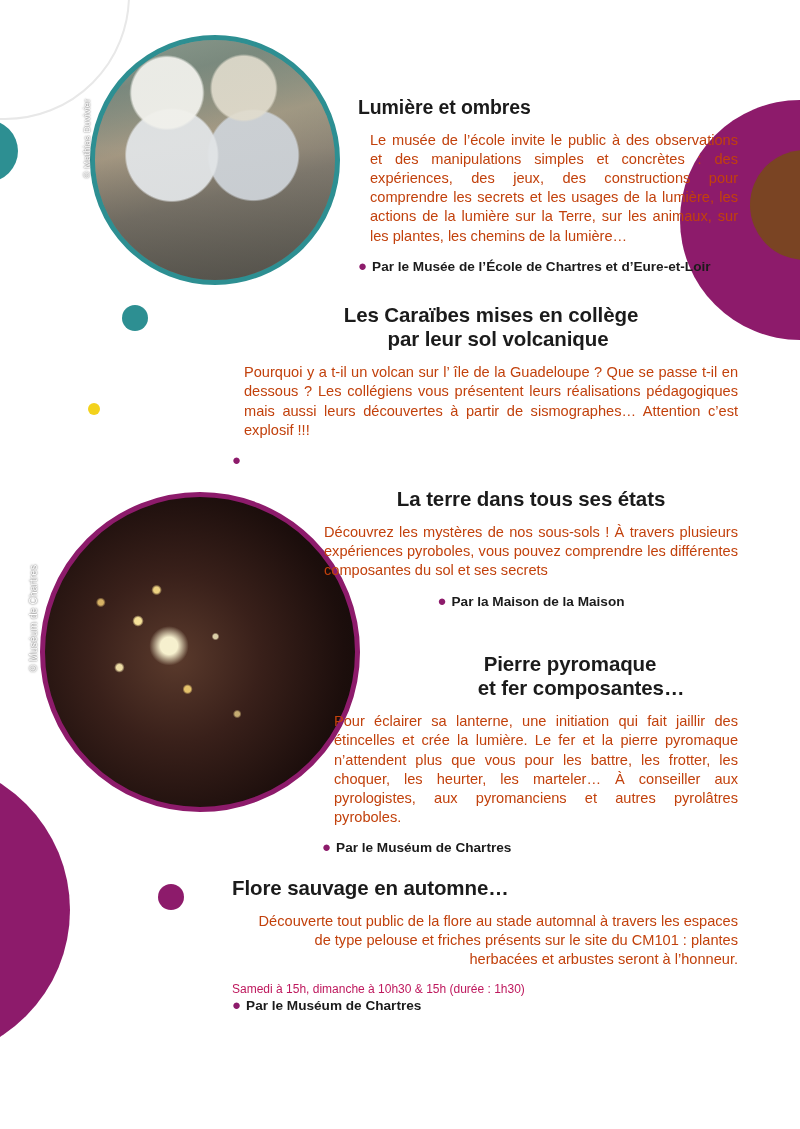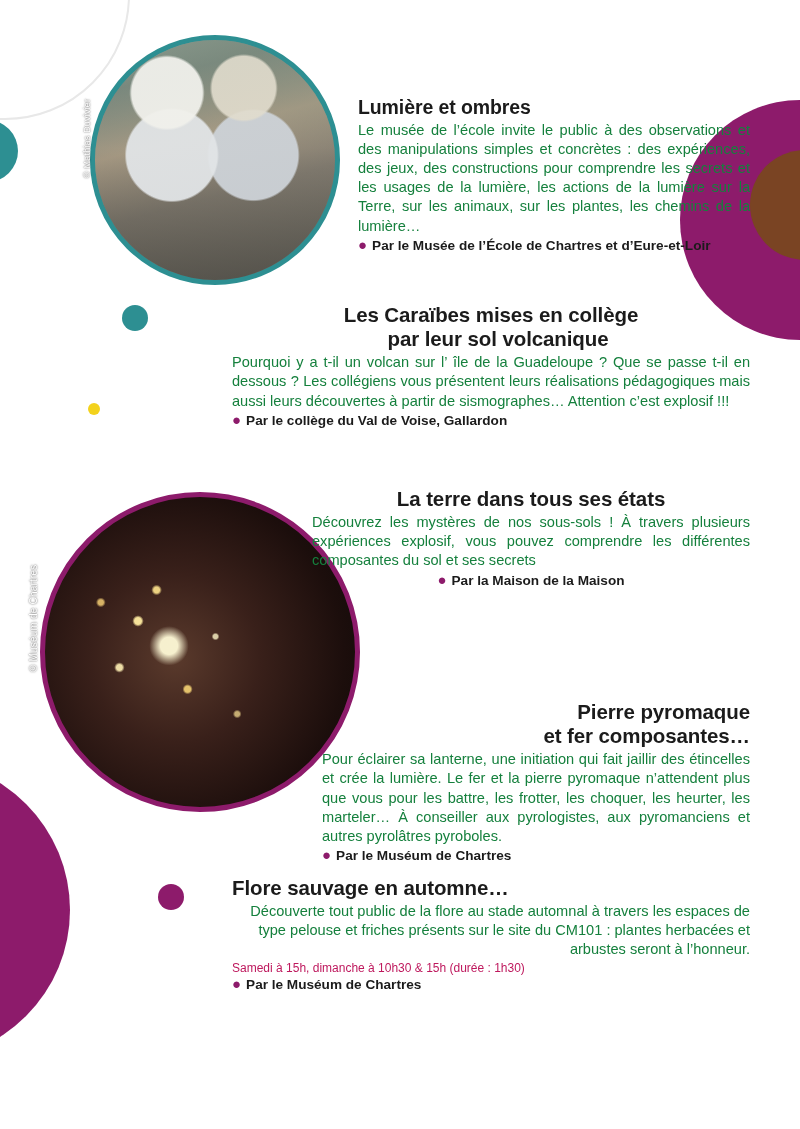--- a/index.html
+++ b/index.html
@@ -112,24 +112,24 @@
   h2.title {
     margin: 0 0 2px 0;
     font-size: 19.5px;
     font-weight: bold;
     color: #1b1b1b;
     line-height: 1.18;
     letter-spacing: -.1px;
   }
   h2.title .l2 { display: block; }
   p.body {
-    margin: 0;
+    margin: 12px;
     font-size: 14.6px;
     line-height: 1.31;
-    color: #15803d;
+    color: #c2410c;
     text-align: justify;
   }
   p.body.nojust { text-align: right; }
   .byline {
     margin-top: 1px;
     font-size: 13.6px;
     font-weight: bold;
     color: #1b1b1b;
     display: flex;
     align-items: baseline;
@@ -150,21 +150,21 @@
   
   #block-lumiere   { left: 358px; top: 96px;  width: 392px; }
   #block-caraibes  { left: 232px; top: 303px; width: 518px; }
   #block-terre     { left: 312px; top: 487px; width: 438px; }
   #block-pierre    { left: 322px; top: 652px; width: 428px; }
   #block-flore     { left: 232px; top: 876px; width: 518px; }
 
   #block-caraibes h2.title,
   #block-terre h2.title,
   #block-pierre h2.title { text-align: center; }
-  #block-pierre h2.title { text-align: right; padding-left: 68px; margin-top: 48px; }
+  #block-pierre h2.title { text-align: center; padding-left: 68px; }
   #block-caraibes h2.title { font-size: 20.5px; }
   #block-terre h2.title { font-size: 20.5px; }
   #block-pierre h2.title { font-size: 20.5px; }
   #block-flore h2.title { font-size: 20.5px; }
 
   #block-caraibes h2.title .l2 { padding-left: 14px; }
   #block-pierre h2.title .l2 { padding-left: 22px; }
 
   .byline-left { justify-content: flex-start; }
 </style>
@@ -202,29 +202,28 @@
 </div>
 
 <div class="block" id="block-caraibes">
   <h2 class="title">
     <span>Les Caraïbes mises en collège</span>
     <span class="l2">par leur sol volcanique</span>
   </h2>
   <p class="body">Pourquoi y a t-il un volcan sur l’ île de la Guadeloupe ? Que se passe t-il en dessous ? Les collégiens vous présentent leurs réalisations pédagogiques mais aussi leurs découvertes à partir de sismographes… Attention c’est explosif !!!</p>
   <div class="byline byline-left">
     <span class="bullet">●</span>
-    <span>Par le collège du Val de Voise, Gallardon</span>
   </div>
 </div>
 
 <div class="block" id="block-terre">
   <h2 class="title">
     <span>La terre dans tous ses états</span>
   </h2>
-  <p class="body">Découvrez les mystères de nos sous-sols ! À travers plusieurs expériences explosif, vous pouvez comprendre les différentes composantes du sol et ses secrets</p>
+  <p class="body">Découvrez les mystères de nos sous-sols ! À travers plusieurs expériences pyroboles, vous pouvez comprendre les différentes composantes du sol et ses secrets</p>
   <div class="byline center">
     <span class="bullet">●</span>
     <span>Par  la Maison de la Maison</span>
   </div>
 </div>
 
 <div class="block" id="block-pierre">
   <h2 class="title">
     <span>Pierre pyromaque</span>
     <span class="l2">et fer composantes…</span>

